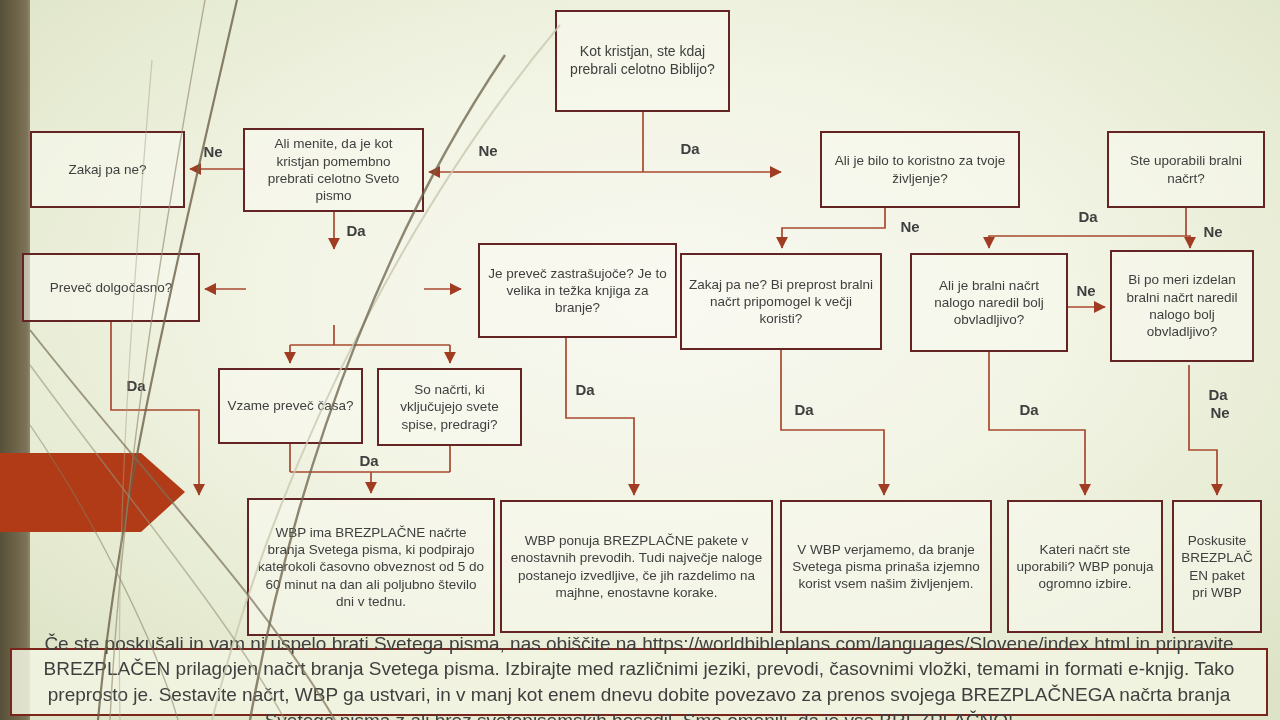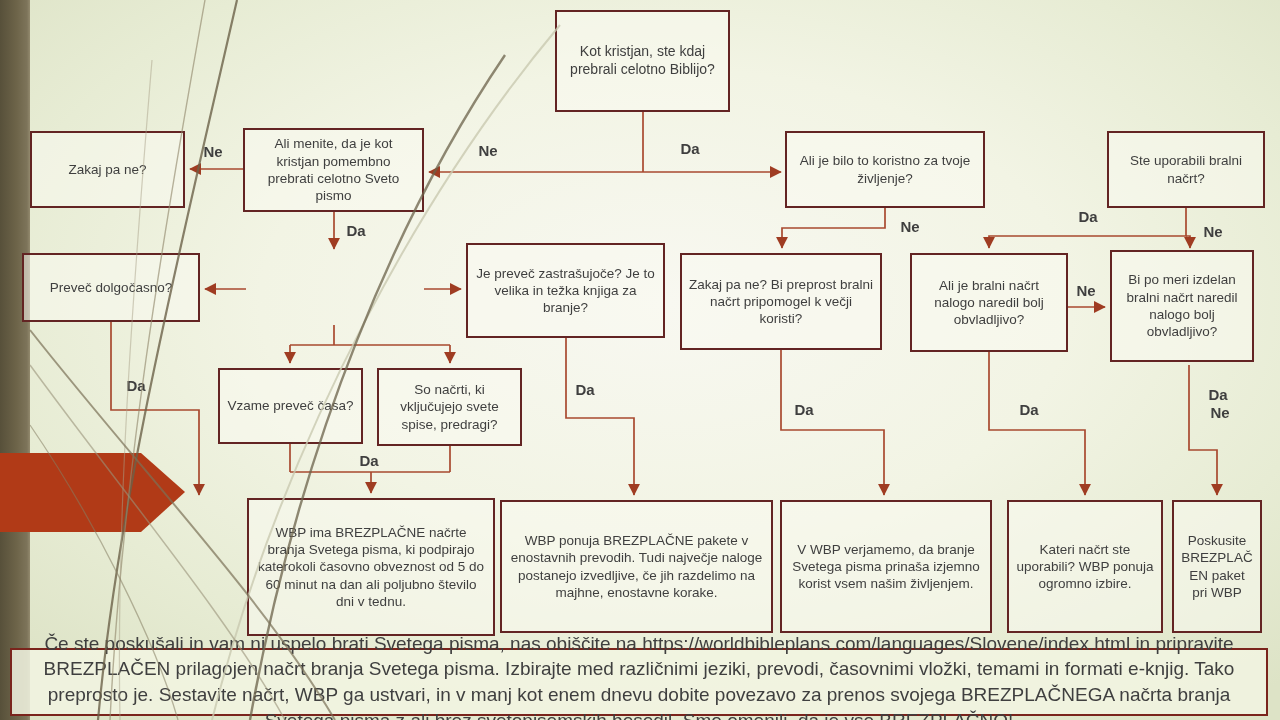--- a/index.html
+++ b/index.html
@@ -93,24 +93,24 @@
     <path d="M560,25 C 430,180 285,430 212,720" stroke="#c9c9b0" stroke-width="2" fill="none" opacity="0.8"></path>
     <path d="M505,55 C 400,210 300,440 250,720" stroke="#6b6249" stroke-width="2.4" fill="none" opacity="0.75"></path>
     <path d="M30,330 C 140,470 265,600 335,720" stroke="#7a7157" stroke-width="2" fill="none" opacity="0.7"></path>
     <path d="M30,365 C 125,495 230,620 285,720" stroke="#9a927a" stroke-width="1.5" fill="none" opacity="0.6"></path>
     <path d="M30,425 C 95,520 155,640 178,720" stroke="#857d63" stroke-width="1.3" fill="none" opacity="0.55"></path>
   </svg>
 
   <div class="node big" style="left:555px;top:10px;width:175px;height:102px">Kot kristjan, ste kdaj prebrali celotno Biblijo?</div>
   <div class="node" style="left:30px;top:131px;width:155px;height:77px">Zakaj pa ne?</div>
   <div class="node" style="left:243px;top:128px;width:181px;height:84px">Ali menite, da je kot kristjan pomembno prebrati celotno Sveto pismo</div>
-  <div class="node" style="left:785px;top:131px;width:200px;height:77px">Ali je bilo to koristno za tvoje življenje?</div>
+  <div class="node" style="left:820px;top:131px;width:200px;height:77px">Ali je bilo to koristno za tvoje življenje?</div>
   <div class="node" style="left:1107px;top:131px;width:158px;height:77px">Ste uporabili bralni načrt?</div>
   <div class="node" style="left:22px;top:253px;width:178px;height:69px">Preveč dolgočasno?</div>
-  <div class="node" style="left:466px;top:243px;width:199px;height:95px">Je preveč zastrašujoče?  Je to velika in težka knjiga za branje?</div>
+  <div class="node" style="left:478px;top:243px;width:199px;height:95px">Je preveč zastrašujoče?  Je to velika in težka knjiga za branje?</div>
   <div class="node" style="left:680px;top:253px;width:202px;height:97px">Zakaj pa ne?  Bi preprost bralni načrt pripomogel k večji koristi?</div>
   <div class="node" style="left:910px;top:253px;width:158px;height:99px">Ali je bralni načrt nalogo naredil bolj obvladljivo?</div>
   <div class="node" style="left:1110px;top:250px;width:144px;height:112px">Bi po meri izdelan bralni načrt naredil nalogo bolj obvladljivo?</div>
   <div class="node" style="left:218px;top:368px;width:145px;height:76px">Vzame preveč časa?</div>
   <div class="node" style="left:377px;top:368px;width:145px;height:78px">So načrti, ki vključujejo svete spise, predragi?</div>
   <div class="node" style="left:247px;top:498px;width:248px;height:138px">WBP ima BREZPLAČNE načrte branja Svetega pisma, ki podpirajo katerokoli časovno obveznost od 5 do 60 minut na dan ali poljubno število dni v tednu.</div>
   <div class="node" style="left:500px;top:500px;width:273px;height:133px">WBP ponuja BREZPLAČNE pakete v enostavnih prevodih. Tudi največje naloge postanejo izvedljive, če jih razdelimo na majhne, enostavne korake.</div>
   <div class="node" style="left:780px;top:500px;width:212px;height:133px">V WBP verjamemo, da branje Svetega pisma prinaša izjemno korist vsem našim življenjem.</div>
   <div class="node" style="left:1007px;top:500px;width:156px;height:133px">Kateri načrt ste uporabili?  WBP ponuja ogromno izbire.</div>
   <div class="node narrow" style="left:1172px;top:500px;width:90px;height:133px">Poskusite BREZPLAČEN paket pri WBP</div>

